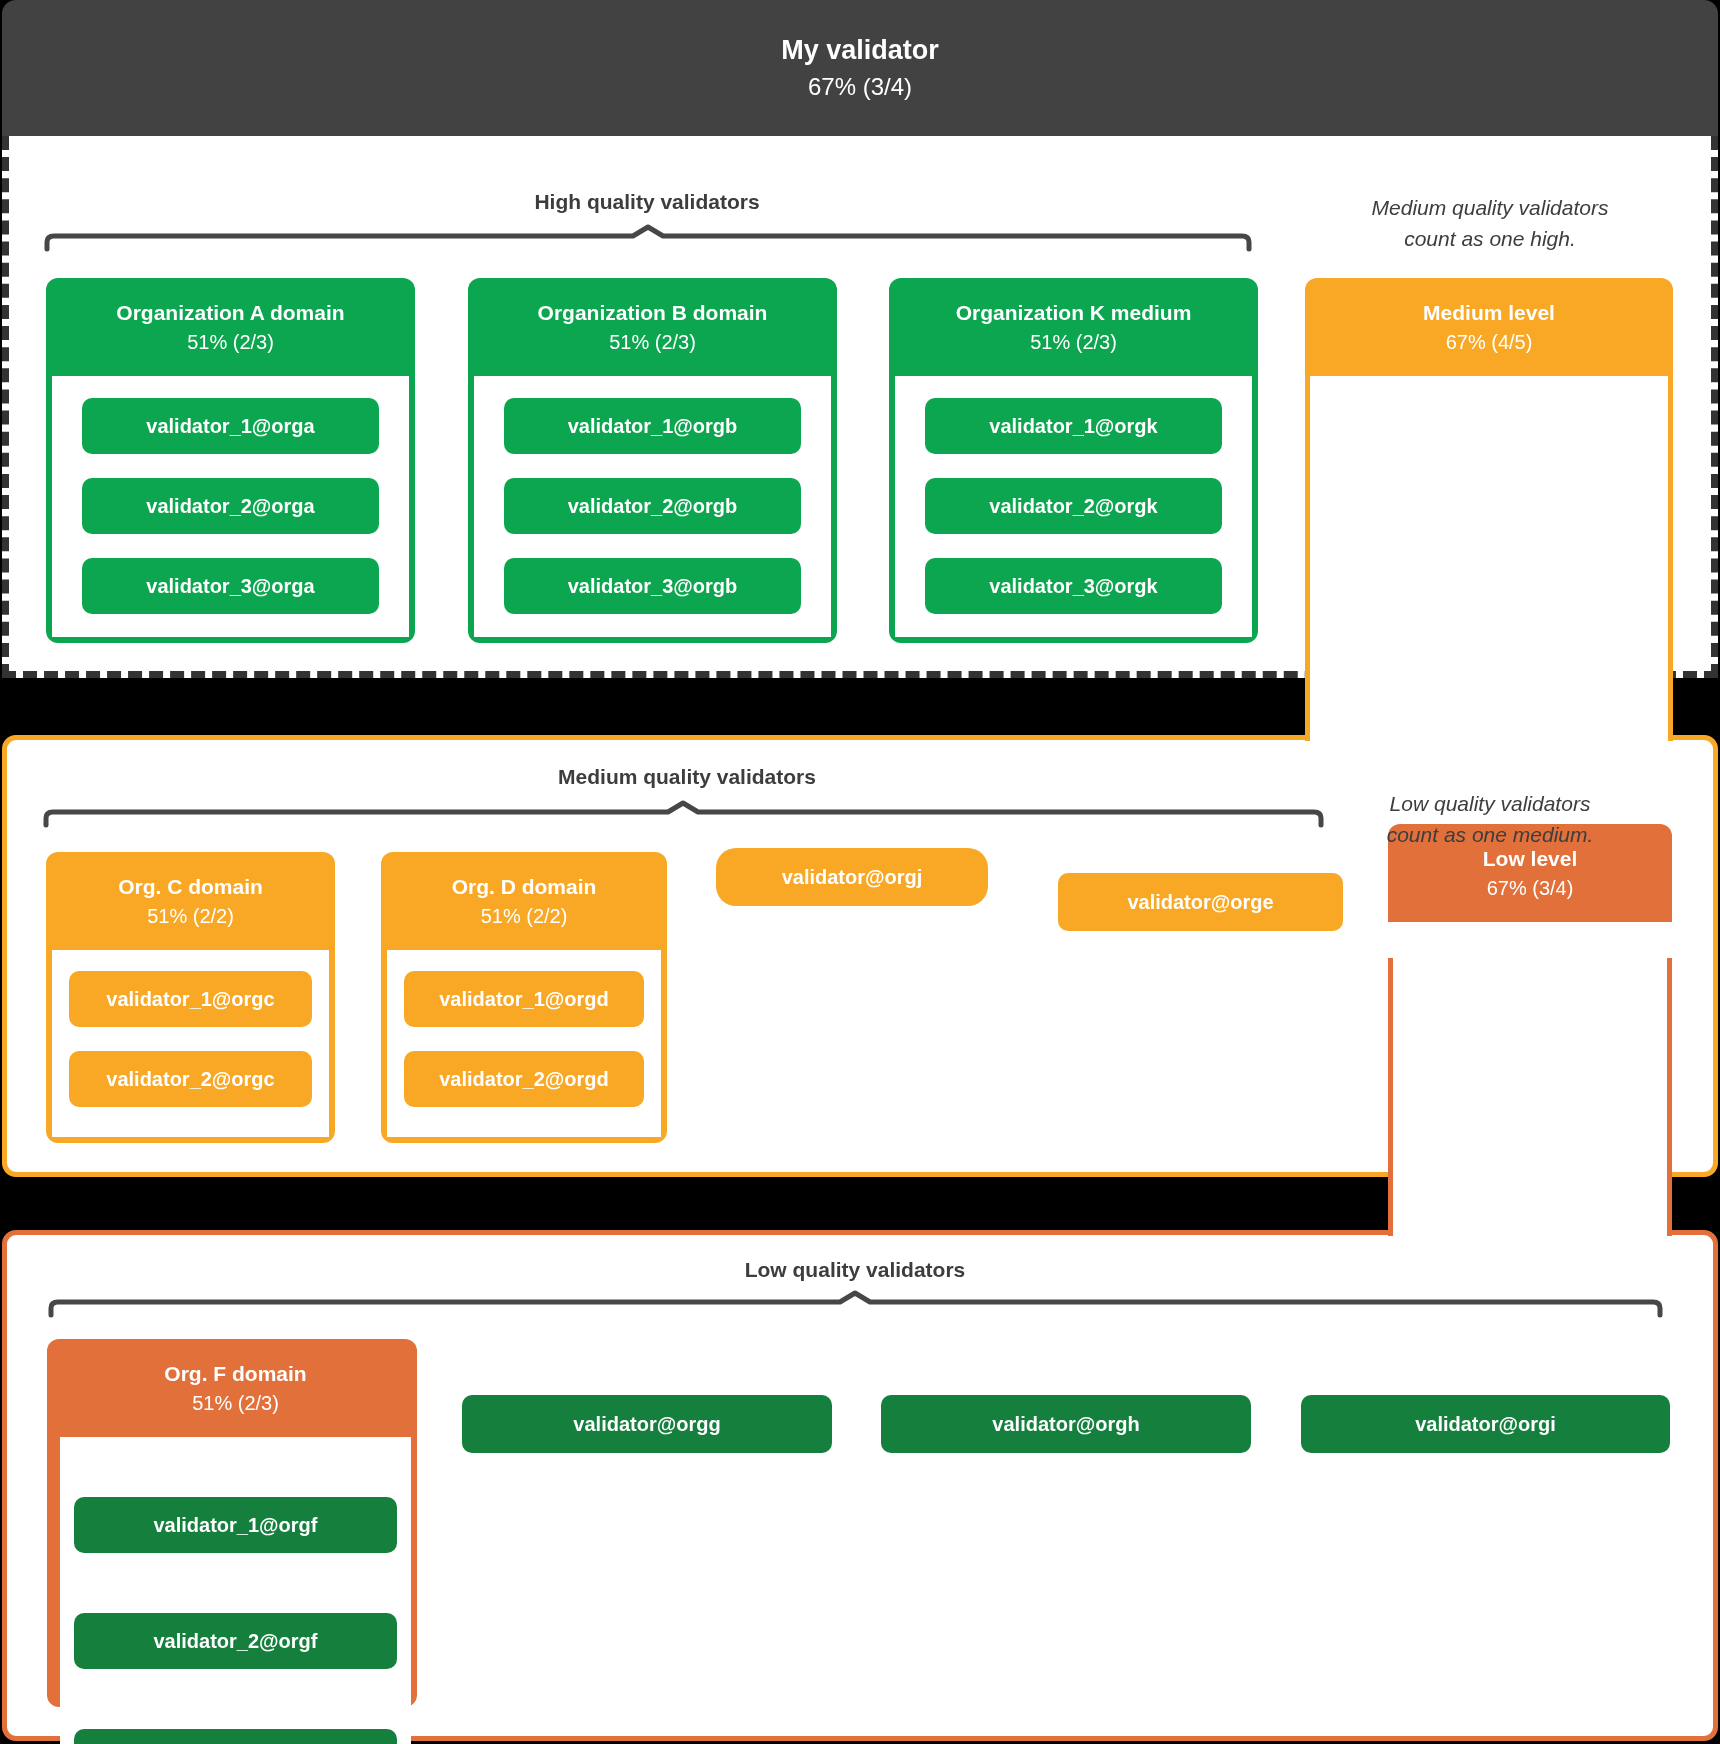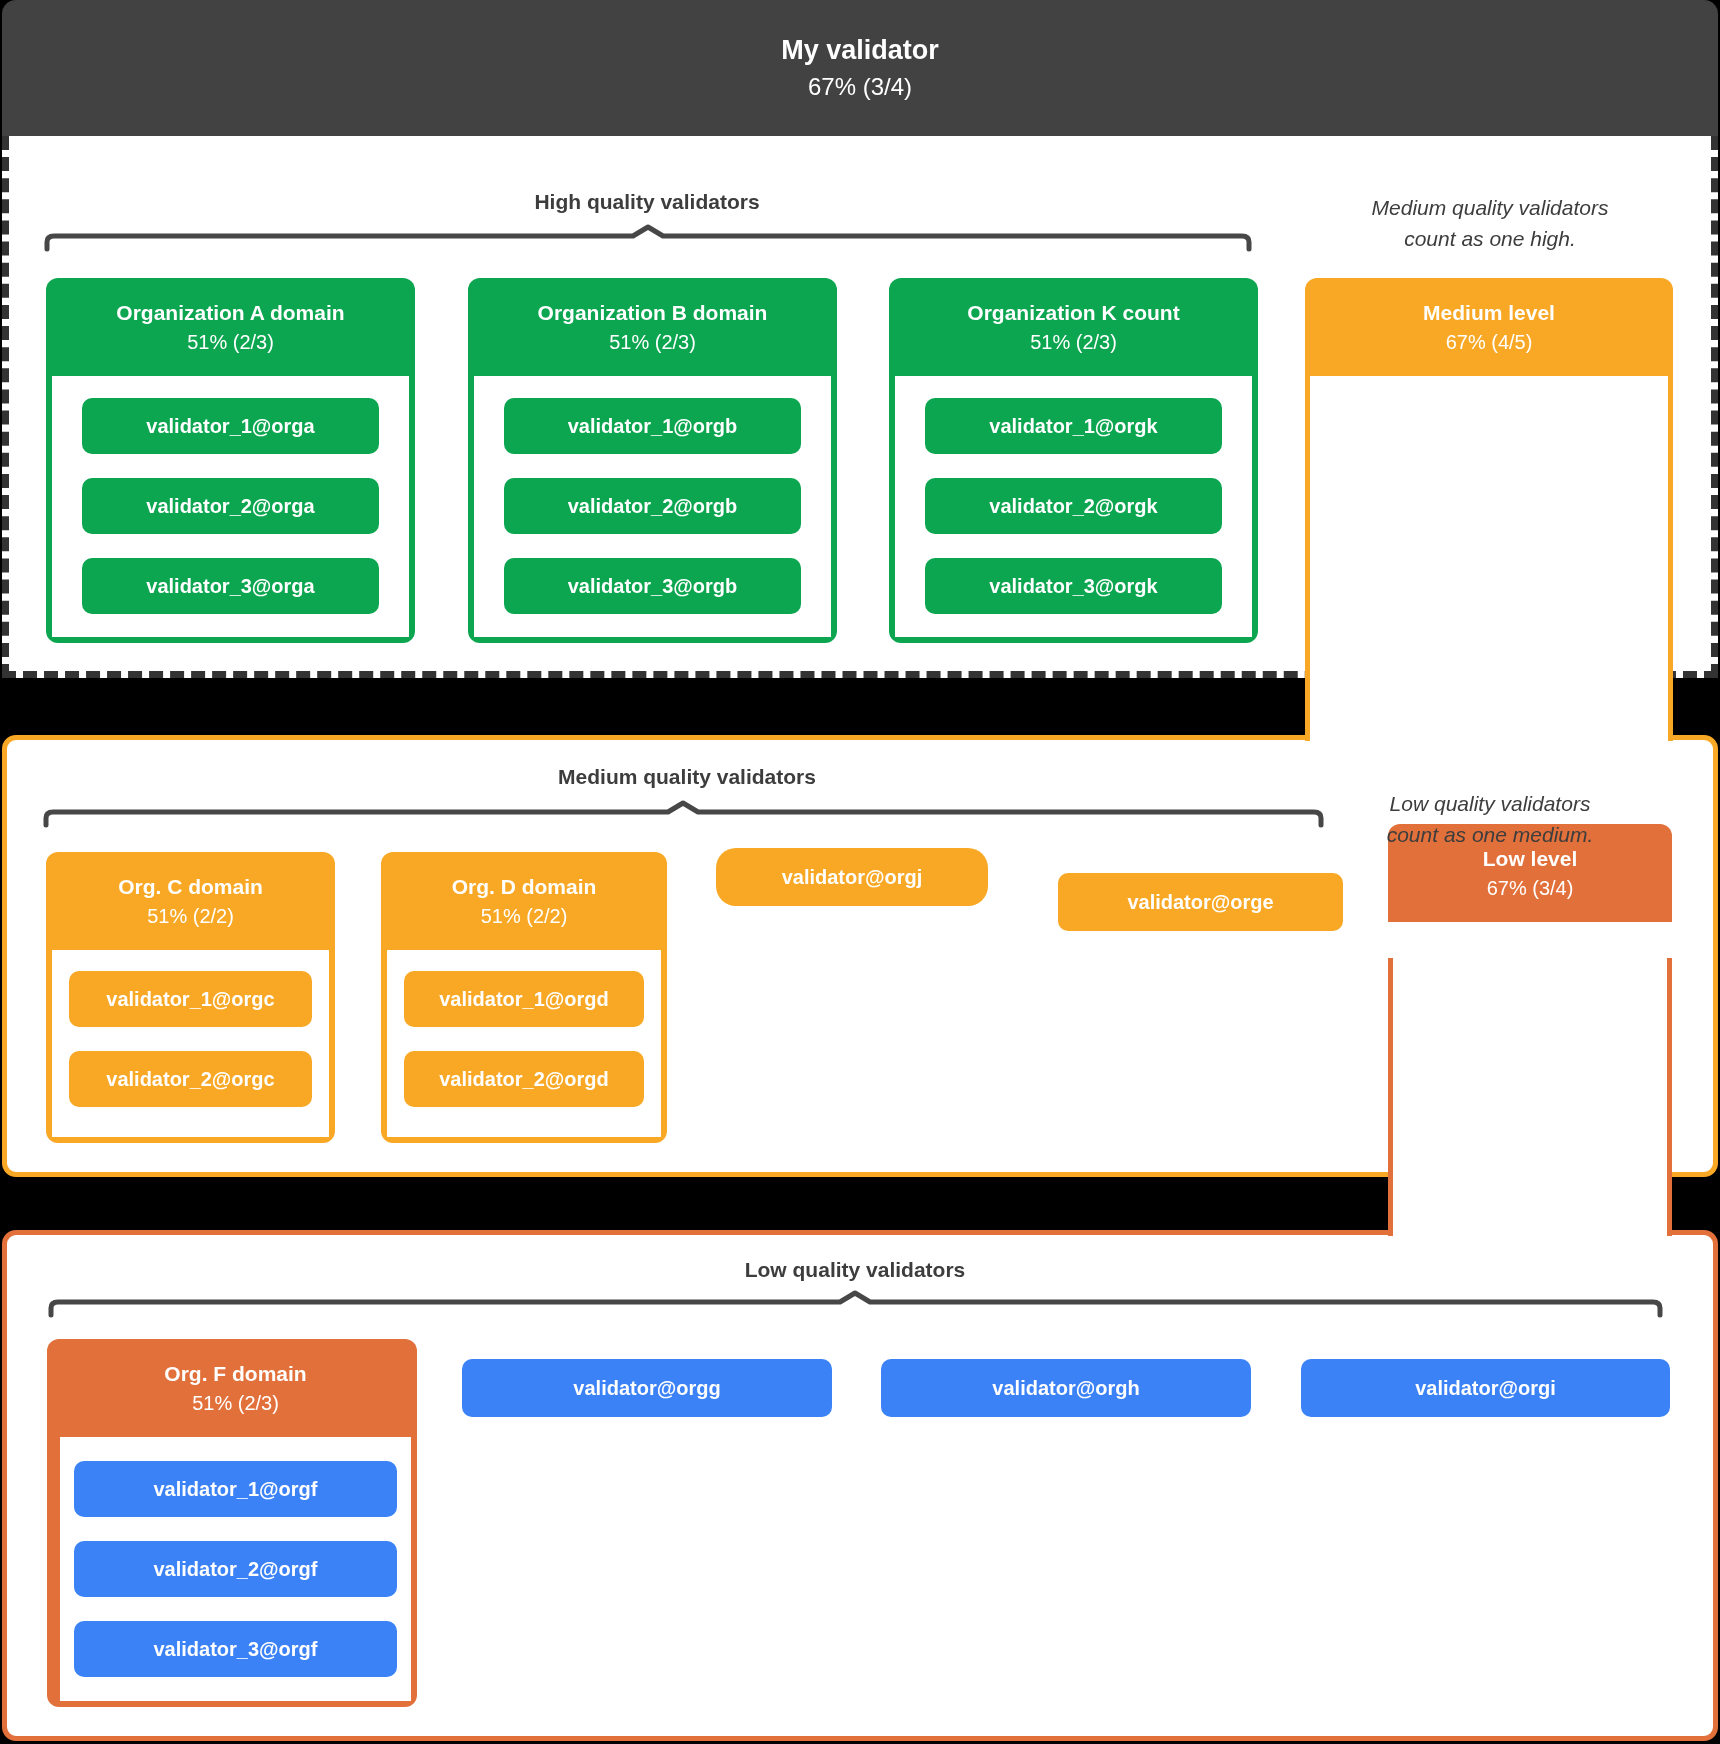--- a/index.html
+++ b/index.html
@@ -64,21 +64,21 @@
   .org-body.pad-mid{padding:21px 17px 0 17px;}
   .org-body.pad-narrow{padding:24px 14px 0 14px;}
   .pill{
     height:56px;min-height:56px;border-radius:10px;color:#fff;
     font-size:20px;font-weight:700;
     display:flex;align-items:center;justify-content:center;
     box-sizing:border-box;
   }
   .pill.green{background:#0BA64F;}
   .pill.orange{background:#F9A825;}
-  .pill.dorange{background:#3b82f6;}
+  .pill.dorange{background:#15803d;margin-top:36px;}
   .pill.standalone{position:absolute;height:58px;min-height:58px;}
   #org-a{left:46px;top:278px;width:369px;height:365px;}
   #org-b{left:468px;top:278px;width:369px;height:365px;}
   #org-k{left:889px;top:278px;width:369px;height:365px;}
   #org-c{left:46px;top:852px;width:289px;height:291px;}
   #org-d{left:381px;top:852px;width:286px;height:291px;}
   #org-f{left:47px;top:1339px;width:370px;height:368px;}
   #pill-orgj{left:716px;top:848px;width:272px;border-radius:20px;}
   #pill-orge{left:1047px;top:873px;width:285px;margin-left:11px;}
   #pill-orgg{left:462px;top:1359px;width:370px;}
@@ -145,21 +145,21 @@
     </div>
     <div class="org-body pad-wide">
       <div class="pill green">validator_1@orgb</div>
       <div class="pill green">validator_2@orgb</div>
       <div class="pill green">validator_3@orgb</div>
     </div>
   </div>
 
   <div id="org-k" class="org-box green">
     <div class="org-hdr">
-      <div class="org-name">Organization K count</div>
+      <div class="org-name">Organization K medium</div>
       <div class="org-threshold">51% (2/3)</div>
     </div>
     <div class="org-body pad-wide">
       <div class="pill green">validator_1@orgk</div>
       <div class="pill green">validator_2@orgk</div>
       <div class="pill green">validator_3@orgk</div>
     </div>
   </div>
 
   <div id="section-medium" class="section"></div>

